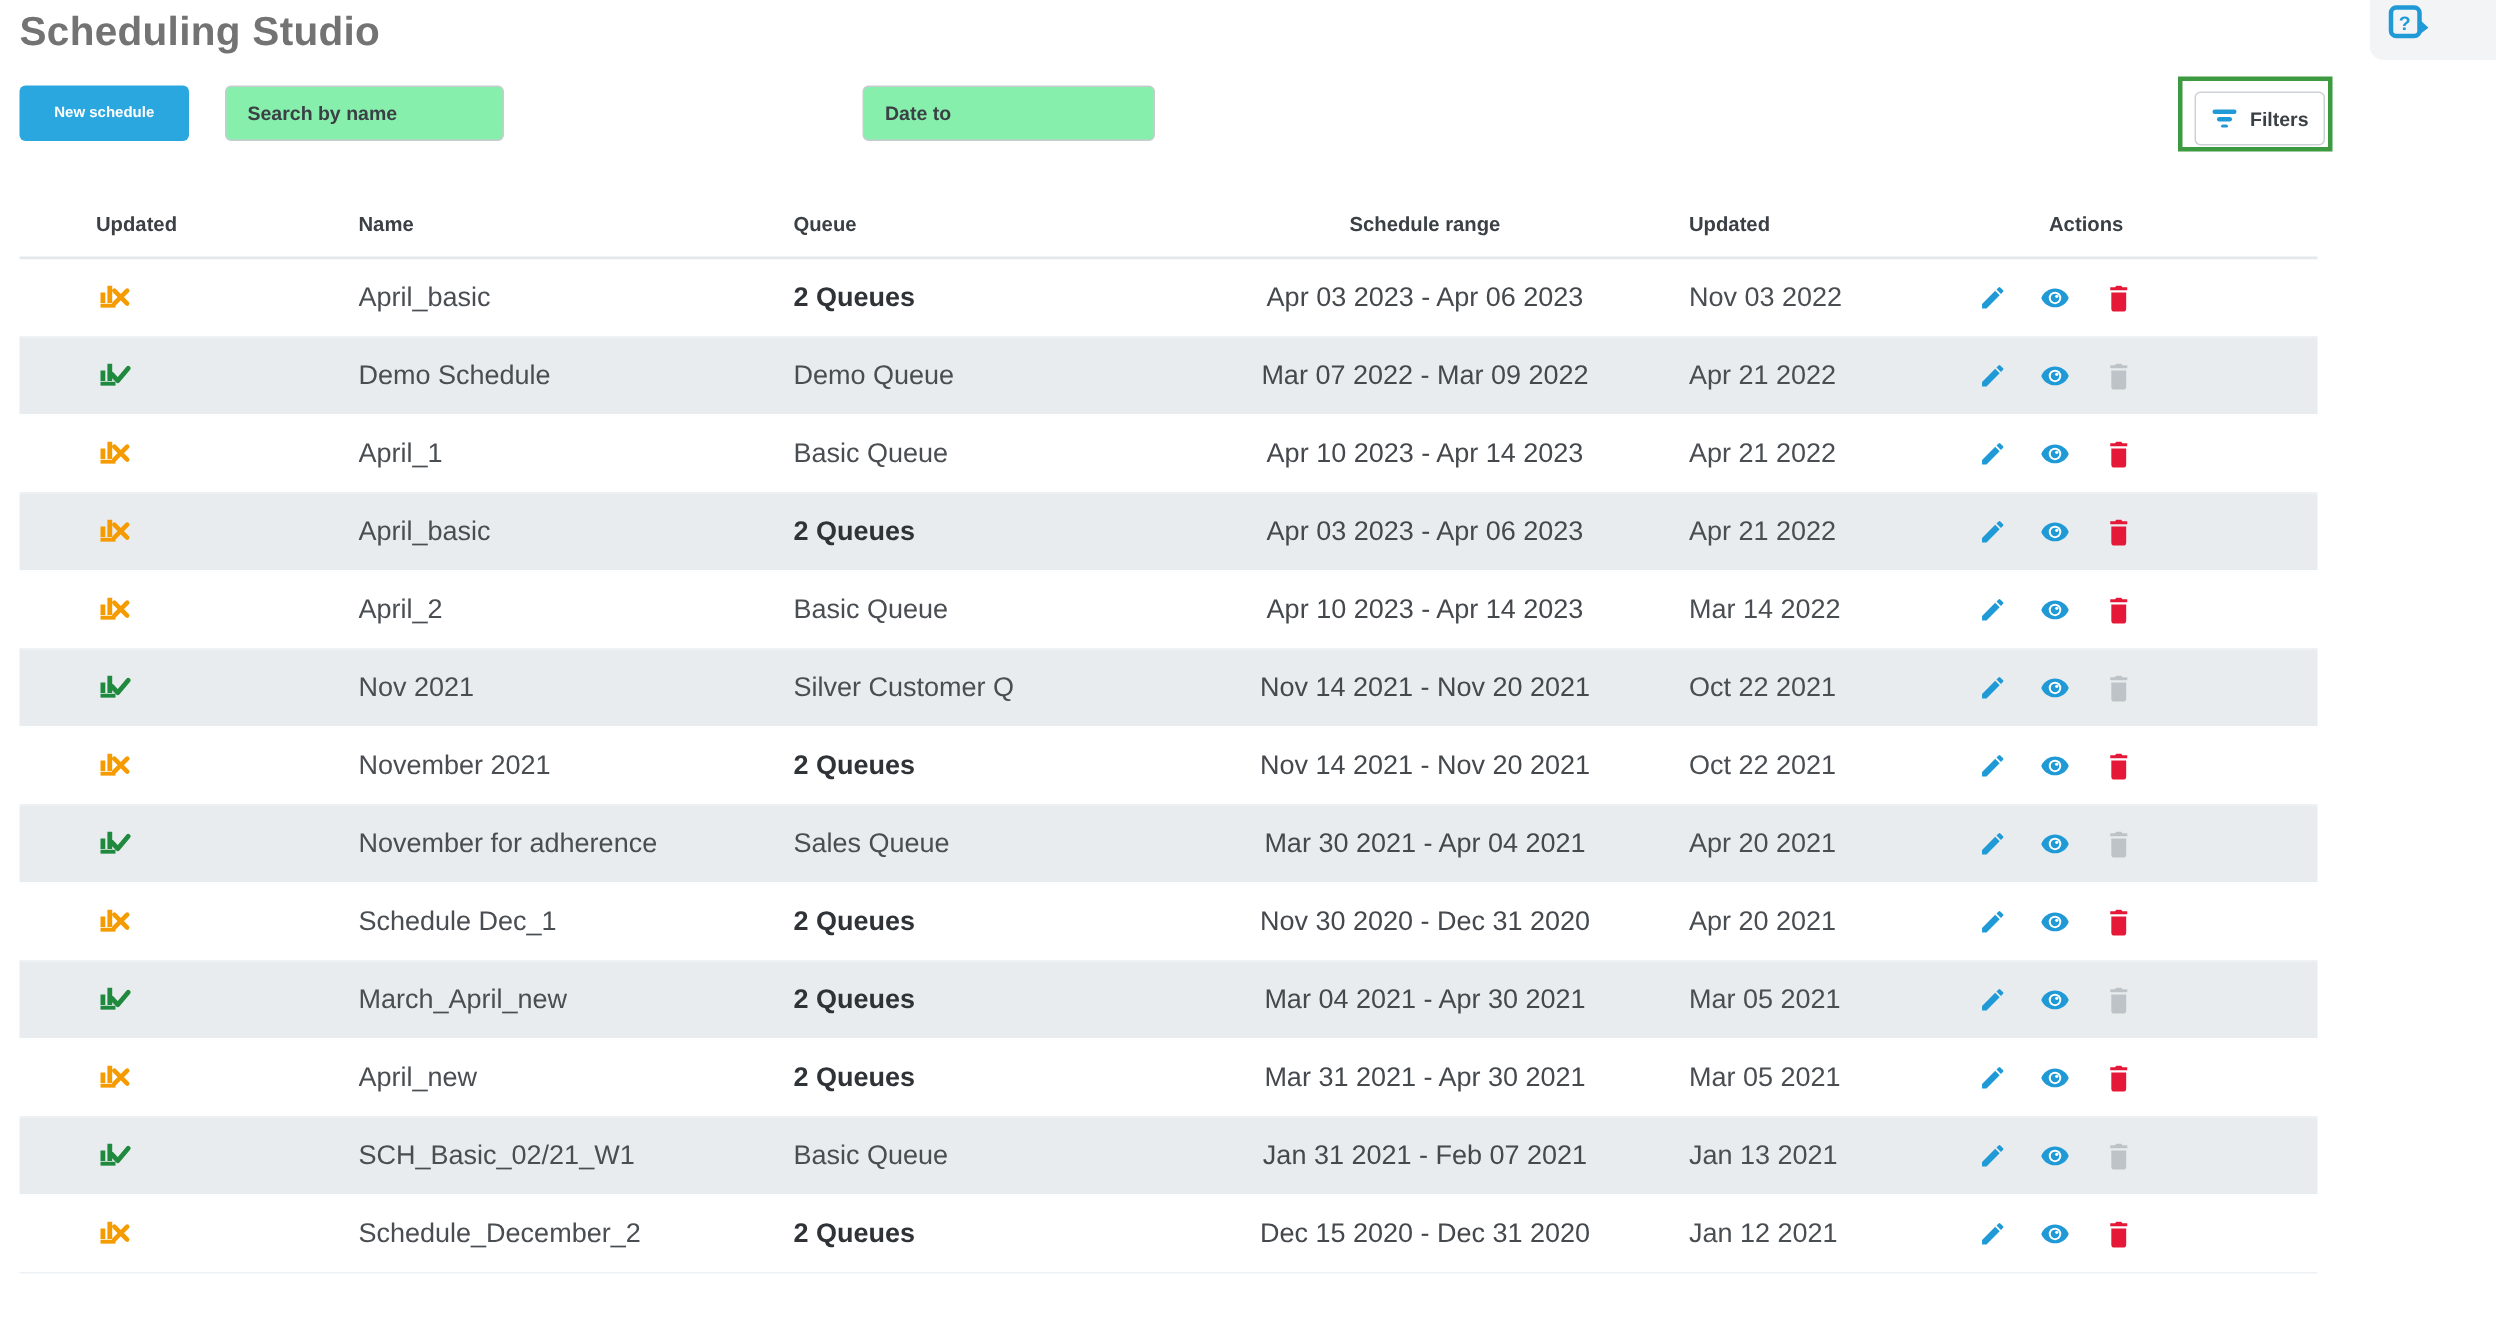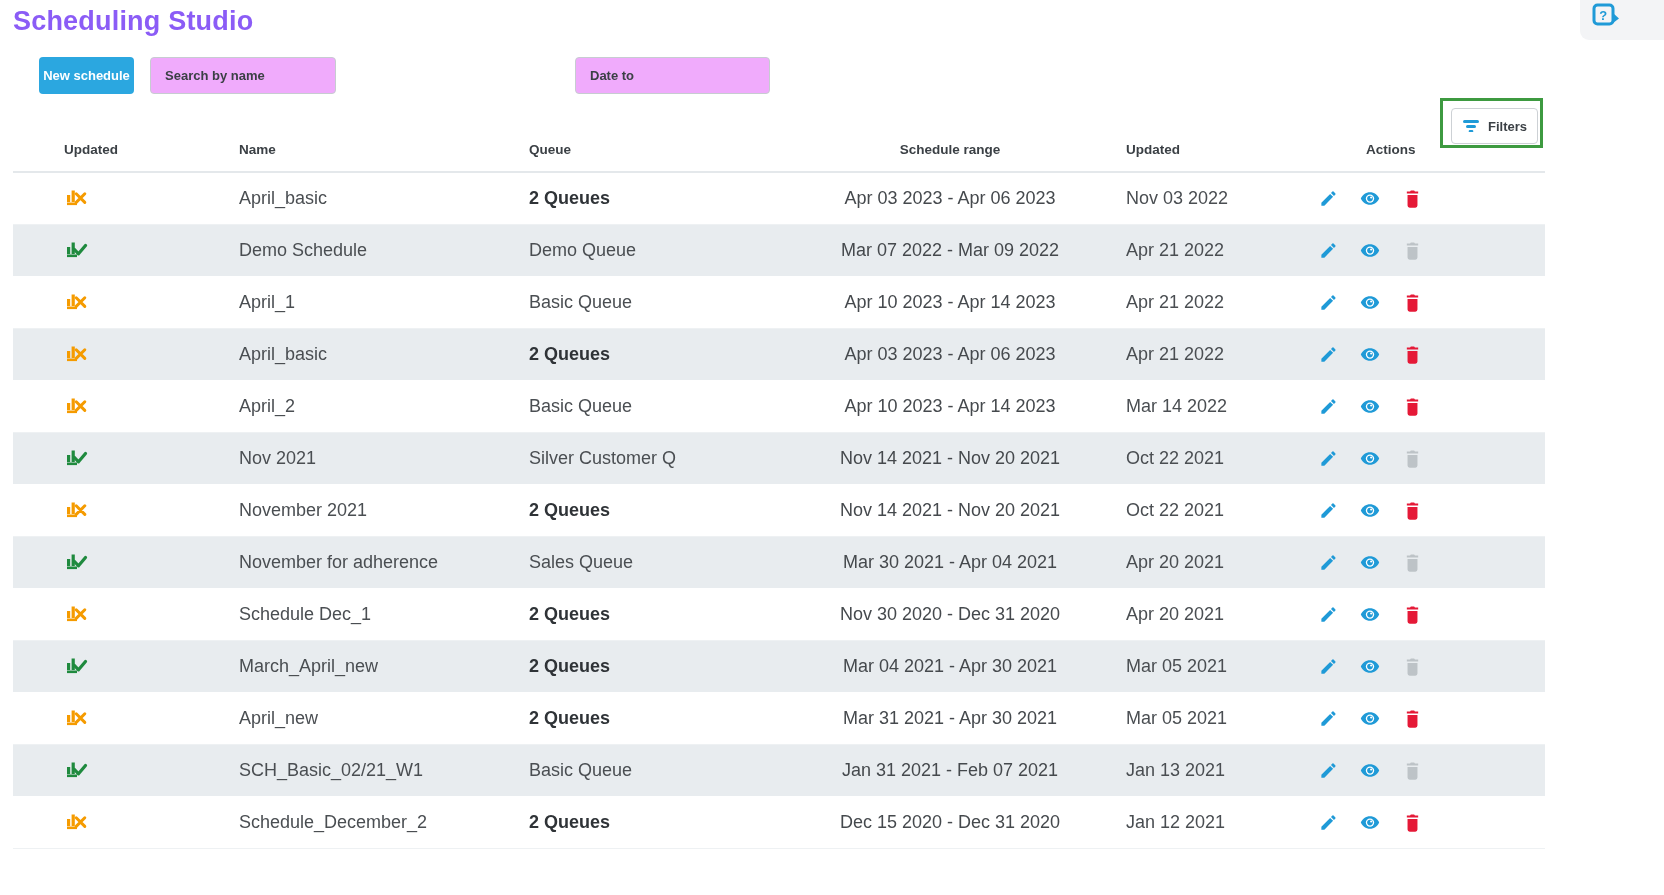--- a/index.html
+++ b/index.html
@@ -14,38 +14,38 @@
     --text-dark:#3B4045;
     --text-cell:#4A4E52;
     --line:#E4E8EB;
   }
   *{box-sizing:border-box;margin:0;padding:0;}
   html,body{width:1664px;height:895px;overflow:hidden;background:#fff;
     font-family:"Liberation Sans", sans-serif;color:var(--text-cell);position:relative;}
 
   .page{position:relative;width:1664px;height:895px;}
 
-  .page-title{position:absolute;left:13px;top:6px;font-size:27px;font-weight:700;color:#8b5cf6;letter-spacing:.2px;}
+  .page-title{position:absolute;left:13px;top:6px;font-size:27px;font-weight:700;color:#737373;letter-spacing:.2px;}
 
   
   .help-wrap{position:absolute;top:-8px;right:-26px;width:110px;height:48px;background:#f3f4f6;border-radius:9px;display:flex;align-items:center;padding-left:12px;}
   .help-wrap svg{display:block;}
 
   
   .toolbar{position:absolute;left:13px;top:57px;right:0;height:38px;}
-  .btn-new{position:absolute;left:0;top:0;width:95px;height:37px;background:var(--accent-blue);
-    color:#fff;font-weight:700;font-size:13px;border:none;border-radius:4px;cursor:pointer;font-family:inherit;margin-left:26px;}
+  .btn-new{position:absolute;left:0;top:0;width:113px;height:37px;background:var(--accent-blue);
+    color:#fff;font-weight:700;font-size:10px;border:none;border-radius:4px;cursor:pointer;font-family:inherit;}
   .tb-input{position:absolute;top:0;height:37px;border:1px solid #c7ccd1;border-radius:4px;
-    padding:0 14px;font-size:13px;font-weight:700;color:var(--text-dark);font-family:inherit;background:#f0abfc;}
+    padding:0 14px;font-size:13px;font-weight:700;color:var(--text-dark);font-family:inherit;background:#86efac;}
   .tb-input::placeholder{color:var(--text-dark);opacity:1;font-weight:700;}
   .in-search{left:137px;width:186px;}
   .in-datefrom{left:334px;width:197px;}
   .in-dateto{left:562px;width:195px;}
 
-  .filters-highlight{position:absolute;top:51px;right:121px;width:103px;height:50px;border:3px solid var(--highlight-green);margin-top:47px;}
+  .filters-highlight{position:absolute;top:51px;right:109px;width:103px;height:50px;border:3px solid var(--highlight-green);}
   .btn-filters{position:absolute;top:7px;left:8px;width:87px;height:36px;background:#fff;border:1px solid #cdd1d5;
     border-radius:4px;display:flex;align-items:center;justify-content:center;gap:8px;cursor:pointer;font-family:inherit;}
   .btn-filters .lbl{font-size:13px;font-weight:700;color:var(--text-dark);}
 
   
   .table{position:absolute;left:13px;top:128px;width:1532px;}
   .thead,.row{display:grid;grid-template-columns:175px 290px 271px 300px 210px 1fr;align-items:center;padding-left:51px;}
   .thead{height:45px;border-bottom:2px solid var(--line);}
   .thead .th{font-size:13.5px;font-weight:700;color:var(--text-dark);}
   .th.h-range{text-align:center;}

